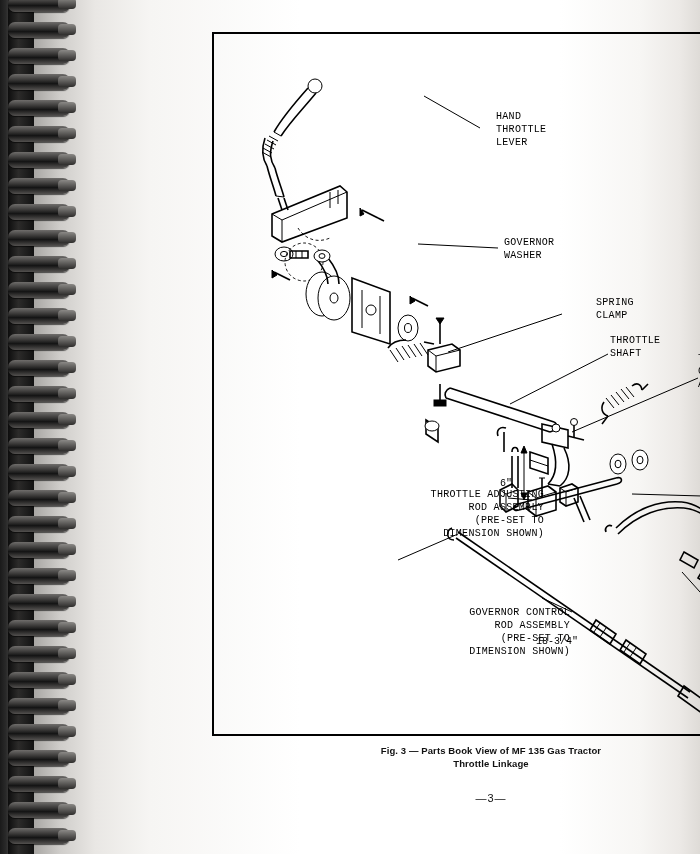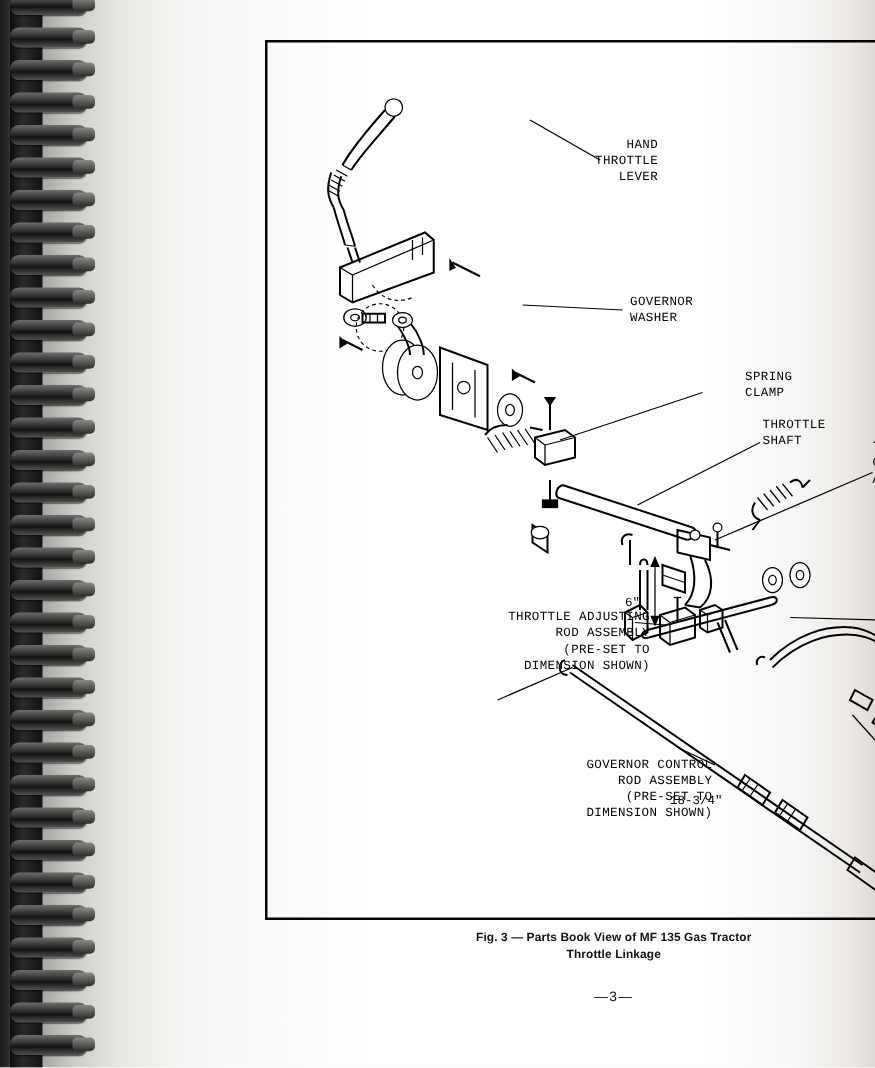--- a/index.html
+++ b/index.html
@@ -352,34 +352,34 @@
         <path class="ln" d="M286,216 L206,212"></path>
         <path class="ln" d="M350,282 L236,320"></path>
         <path class="ln" d="M396,322 L298,372"></path>
         <path class="ln" d="M486,346 L360,400"></path>
         <path class="ln" d="M560,466 L420,462"></path>
         <path class="ln" d="M320,468 L296,466"></path>
         <path class="ln" d="M360,580 L330,566"></path>
         <path class="ln" d="M506,580 L470,540"></path>
       </svg>
 
-      <div class="label" style="left:264px; top:78px;text-align:right;">HAND
+      <div class="label" style="left:284px; top:78px;">HAND
 THROTTLE
 LEVER</div>
       <div class="label" style="left:292px; top:204px;">GOVERNOR
 WASHER</div>
       <div class="label" style="left:352px; top:264px;margin-left:32px;">SPRING
 CLAMP</div>
       <div class="label" style="left:398px; top:302px;">THROTTLE
 SHAFT</div>
       <div class="label" style="left:486px; top:320px;">THROTTLE
 CLAMP
 ASSEMBLY</div>
 
-      <div class="label right" style="left:60px; top:456px; width:248px;">THROTTLE ADJUSTING
+      <div class="label right" style="left:84px; top:456px; width:248px;">THROTTLE ADJUSTING
 ROD ASSEMBLY
 (PRE-SET TO
 DIMENSION SHOWN)</div>
       <div class="label right" style="left:110px; top:574px; width:248px;">GOVERNOR CONTROL
 ROD ASSEMBLY
 (PRE-SET TO
 DIMENSION SHOWN)</div>
 
       <div class="dim" style="left:288px; top:446px;">6"</div>
       <div class="dim" style="left:324px; top:604px;">18-3/4"</div>

